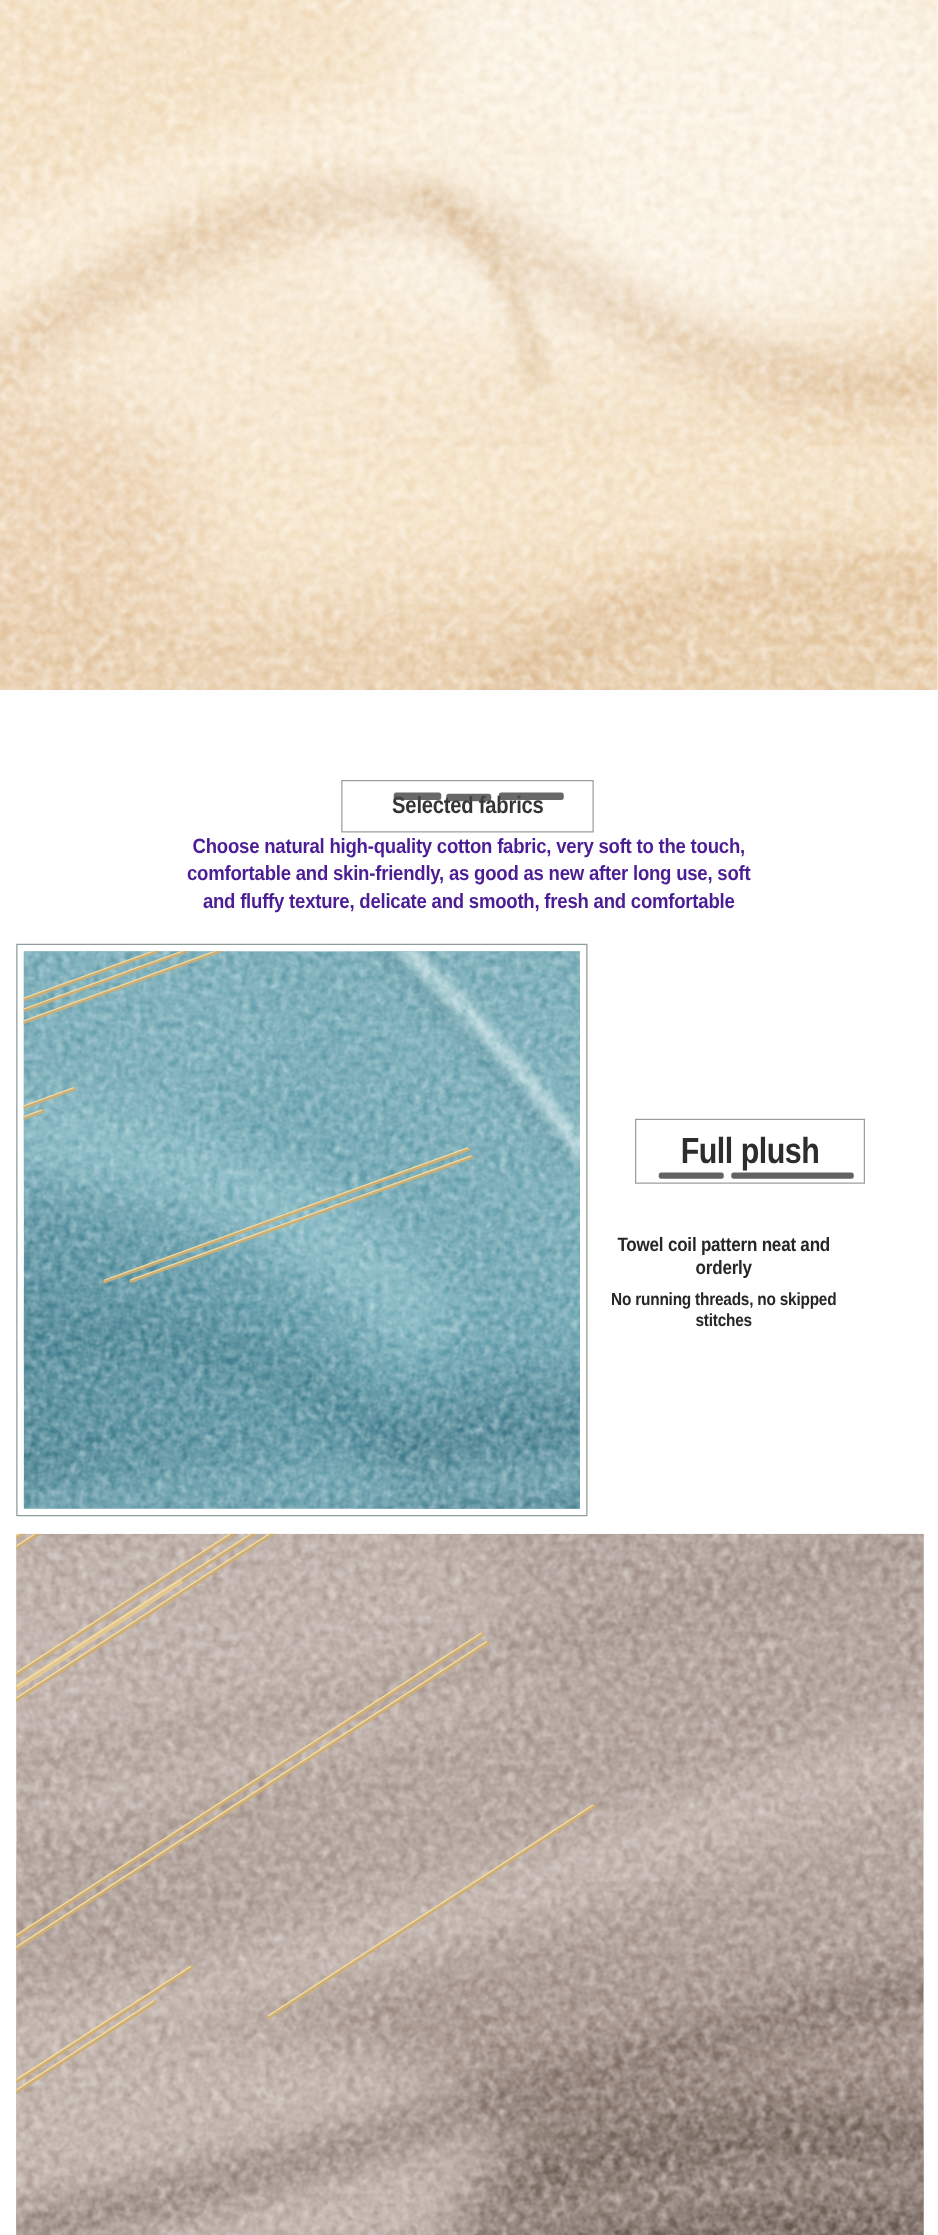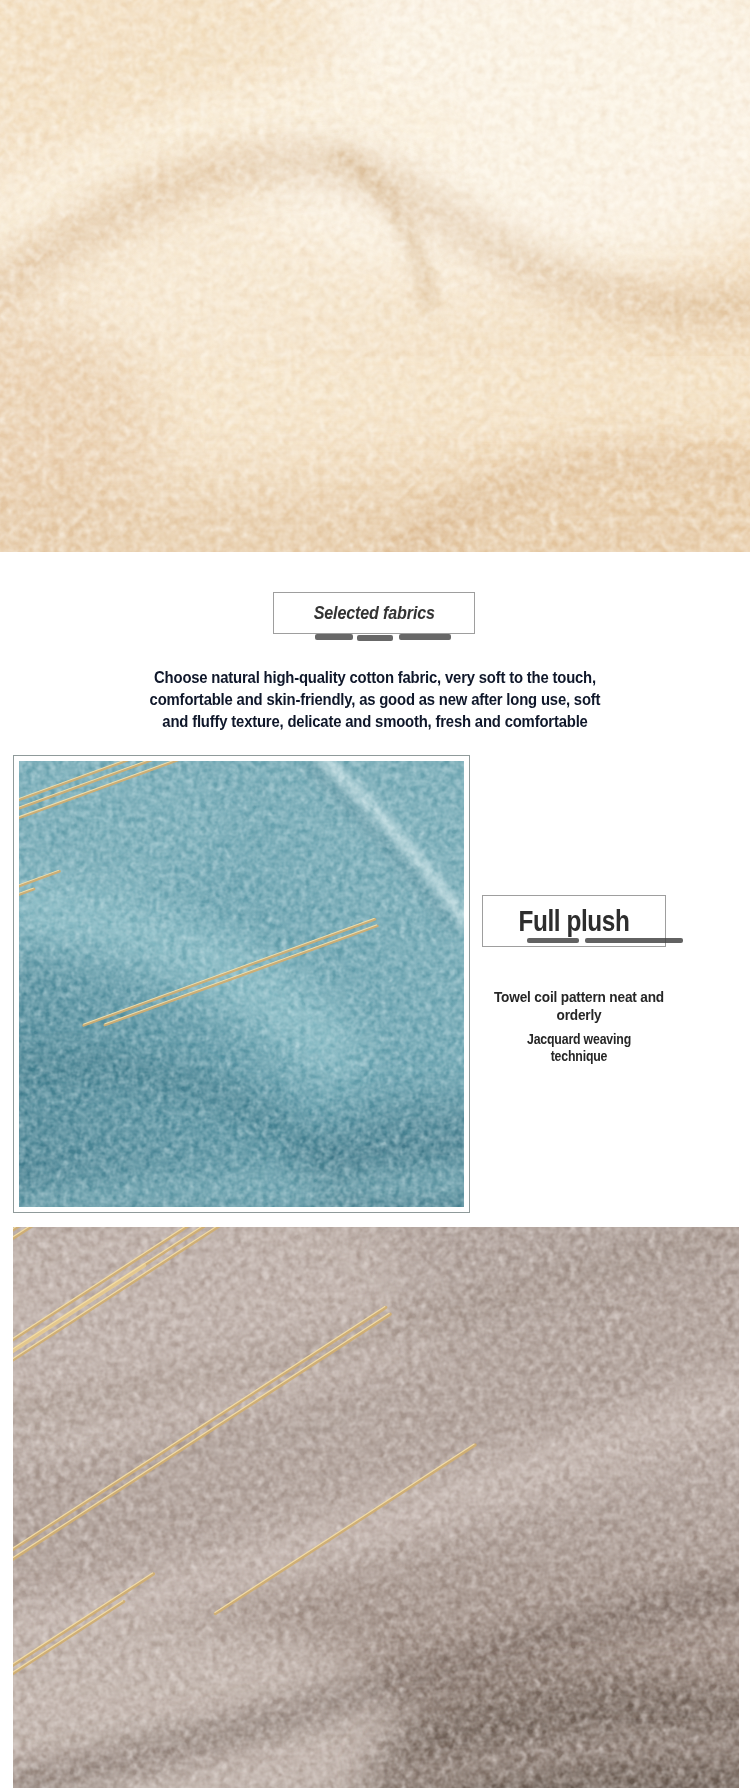--- a/index.html
+++ b/index.html
@@ -9,41 +9,41 @@
   }
   .photo{position:absolute;overflow:hidden;}
   .photo svg{display:block;}
   
   .photo-top{left:0;top:0;width:750px;height:552px;}
   
   .badge{
     position:absolute;background:#ffffff;border:1px solid #9e9e9e;
     display:flex;align-items:center;justify-content:center;z-index:2;
   }
-  .badge-fabrics{left:273px;top:592px;width:200px;height:40px;font-style:italic;}
+  .badge-fabrics{left:273px;top:624px;width:200px;height:40px;}
   .badge-fabrics .badge-label{
     font-size:19px;font-weight:bold;color:#343434;white-space:nowrap;
     display:inline-block;transform:scaleX(.85);letter-spacing:-.2px;
   }
-  .badge-plush{left:482px;top:895px;width:182px;height:50px;align-items:center;}
+  .badge-plush{left:508px;top:895px;width:182px;height:50px;align-items:center;}
   .badge-plush .badge-label{
     font-size:29px;font-weight:bold;color:#2d2d2d;white-space:nowrap;
     display:inline-block;transform:scaleX(.84);letter-spacing:-.5px;
   }
   
   .smudge{position:absolute;background:#474747;border-radius:2px;opacity:.82;z-index:3;}
   .sm-f1{left:315px;top:634px;width:38px;height:6px;}
   .sm-f2{left:357px;top:635px;width:36px;height:6px;}
   .sm-f3{left:399px;top:634px;width:52px;height:6px;}
   .sm-p1{left:527px;top:938px;width:52px;height:5px;background:#3f3f3f;}
   .sm-p2{left:585px;top:938px;width:98px;height:5px;background:#3f3f3f;}
   
   .intro{
     position:absolute;left:55px;top:666px;width:640px;text-align:center;
-    color:#0f172a;font-weight:bold;
+    color:#4c1d95;font-weight:bold;
   }
   .intro .line{
     font-size:16.5px;line-height:22px;white-space:nowrap;
     display:block;transform:scaleX(.9);letter-spacing:-.2px;
   }
   
   .photo-frame{
     position:absolute;left:13px;top:755px;width:445px;height:446px;
     border:1px solid #8f9a9a;padding:5px;background:#ffffff;
   }
@@ -175,23 +175,23 @@
     <span class="badge-label">Full plush</span>
   </div>
   <div class="smudge sm-p1"></div>
   <div class="smudge sm-p2"></div>
 
   <div class="features">
     <div class="feat feat-0">
       <span class="fline">Towel coil pattern neat and</span>
       <span class="fline">orderly</span>
     </div>
-    <div class="feat feat-2">
-      <span class="fline">Jacquard weaving</span>
-      <span class="fline">technique</span>
+    <div class="feat feat-1">
+      <span class="fline">No running threads, no skipped</span>
+      <span class="fline">stitches</span>
     </div>
   </div>
 
   <div class="photo photo-gray" aria-label="taupe-towel-with-gold-stripes">
     <svg width="726" height="561" viewBox="0 0 726 561">
       <defs>
         <linearGradient id="gg" x1="0" y1="0" x2="0" y2="1">
           <stop offset="0" stop-color="#a2938c"></stop>
           <stop offset="0.4" stop-color="#b0a29c"></stop>
           <stop offset="0.75" stop-color="#96857c"></stop>

